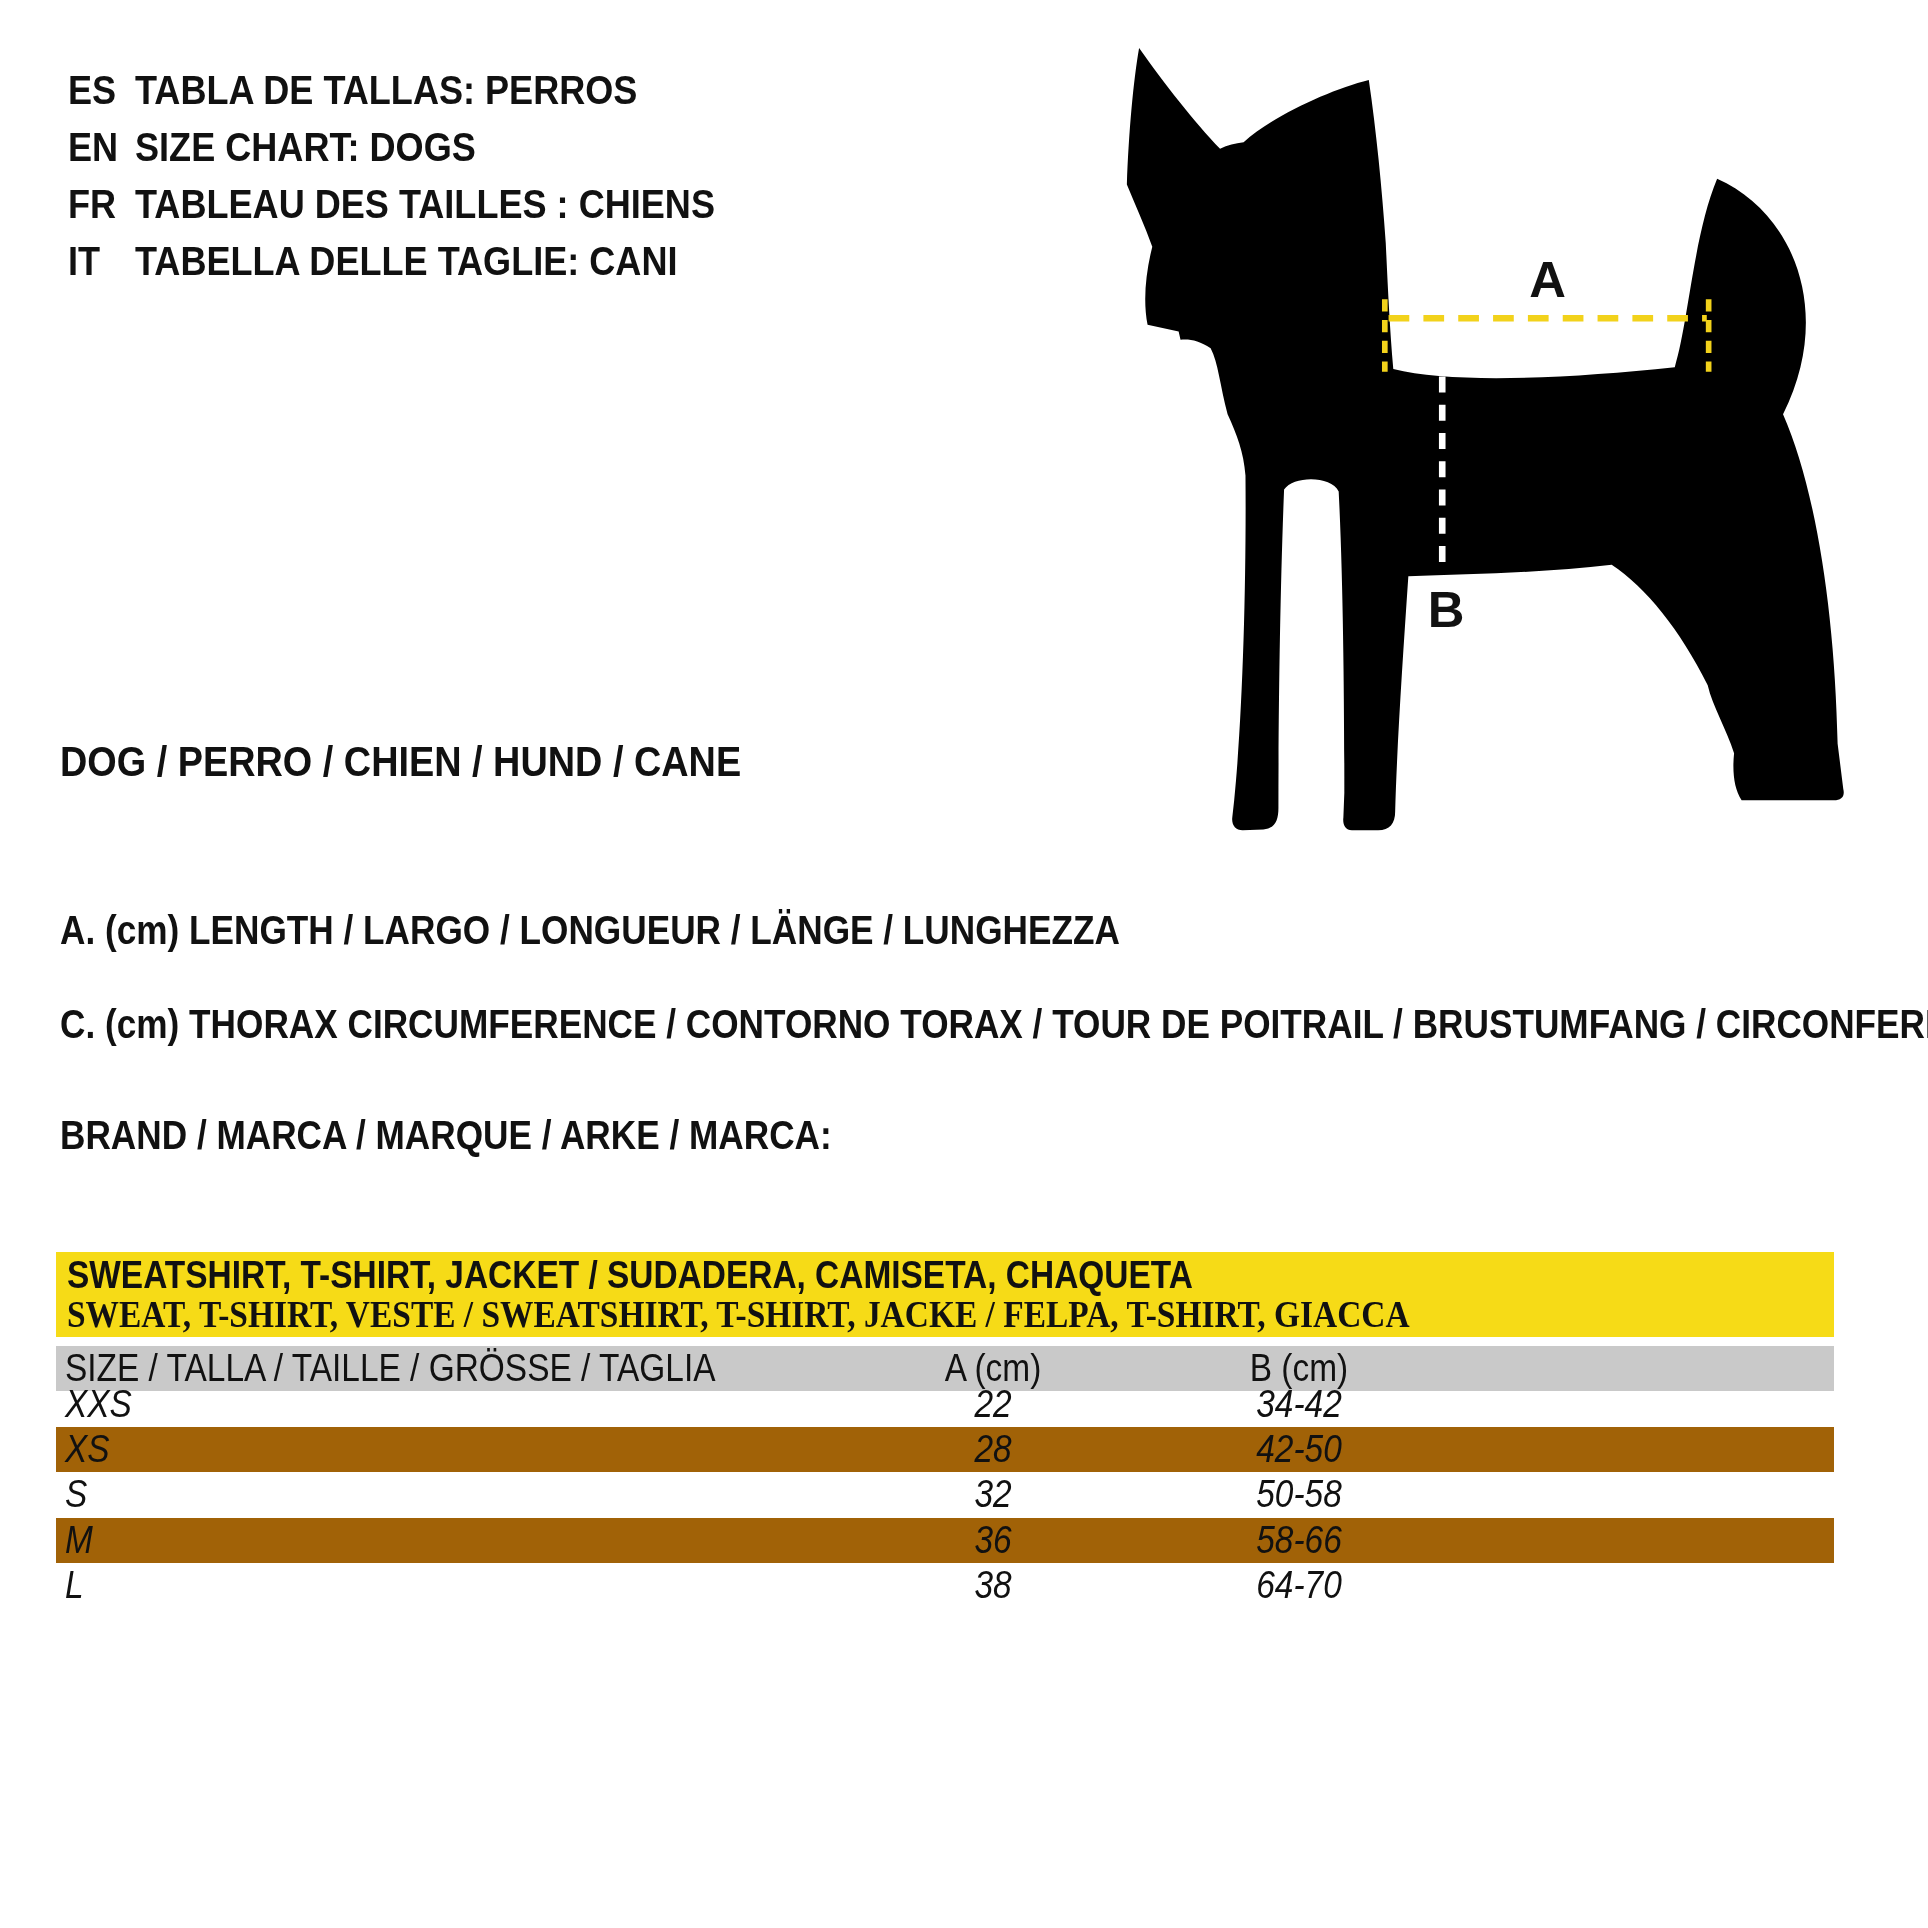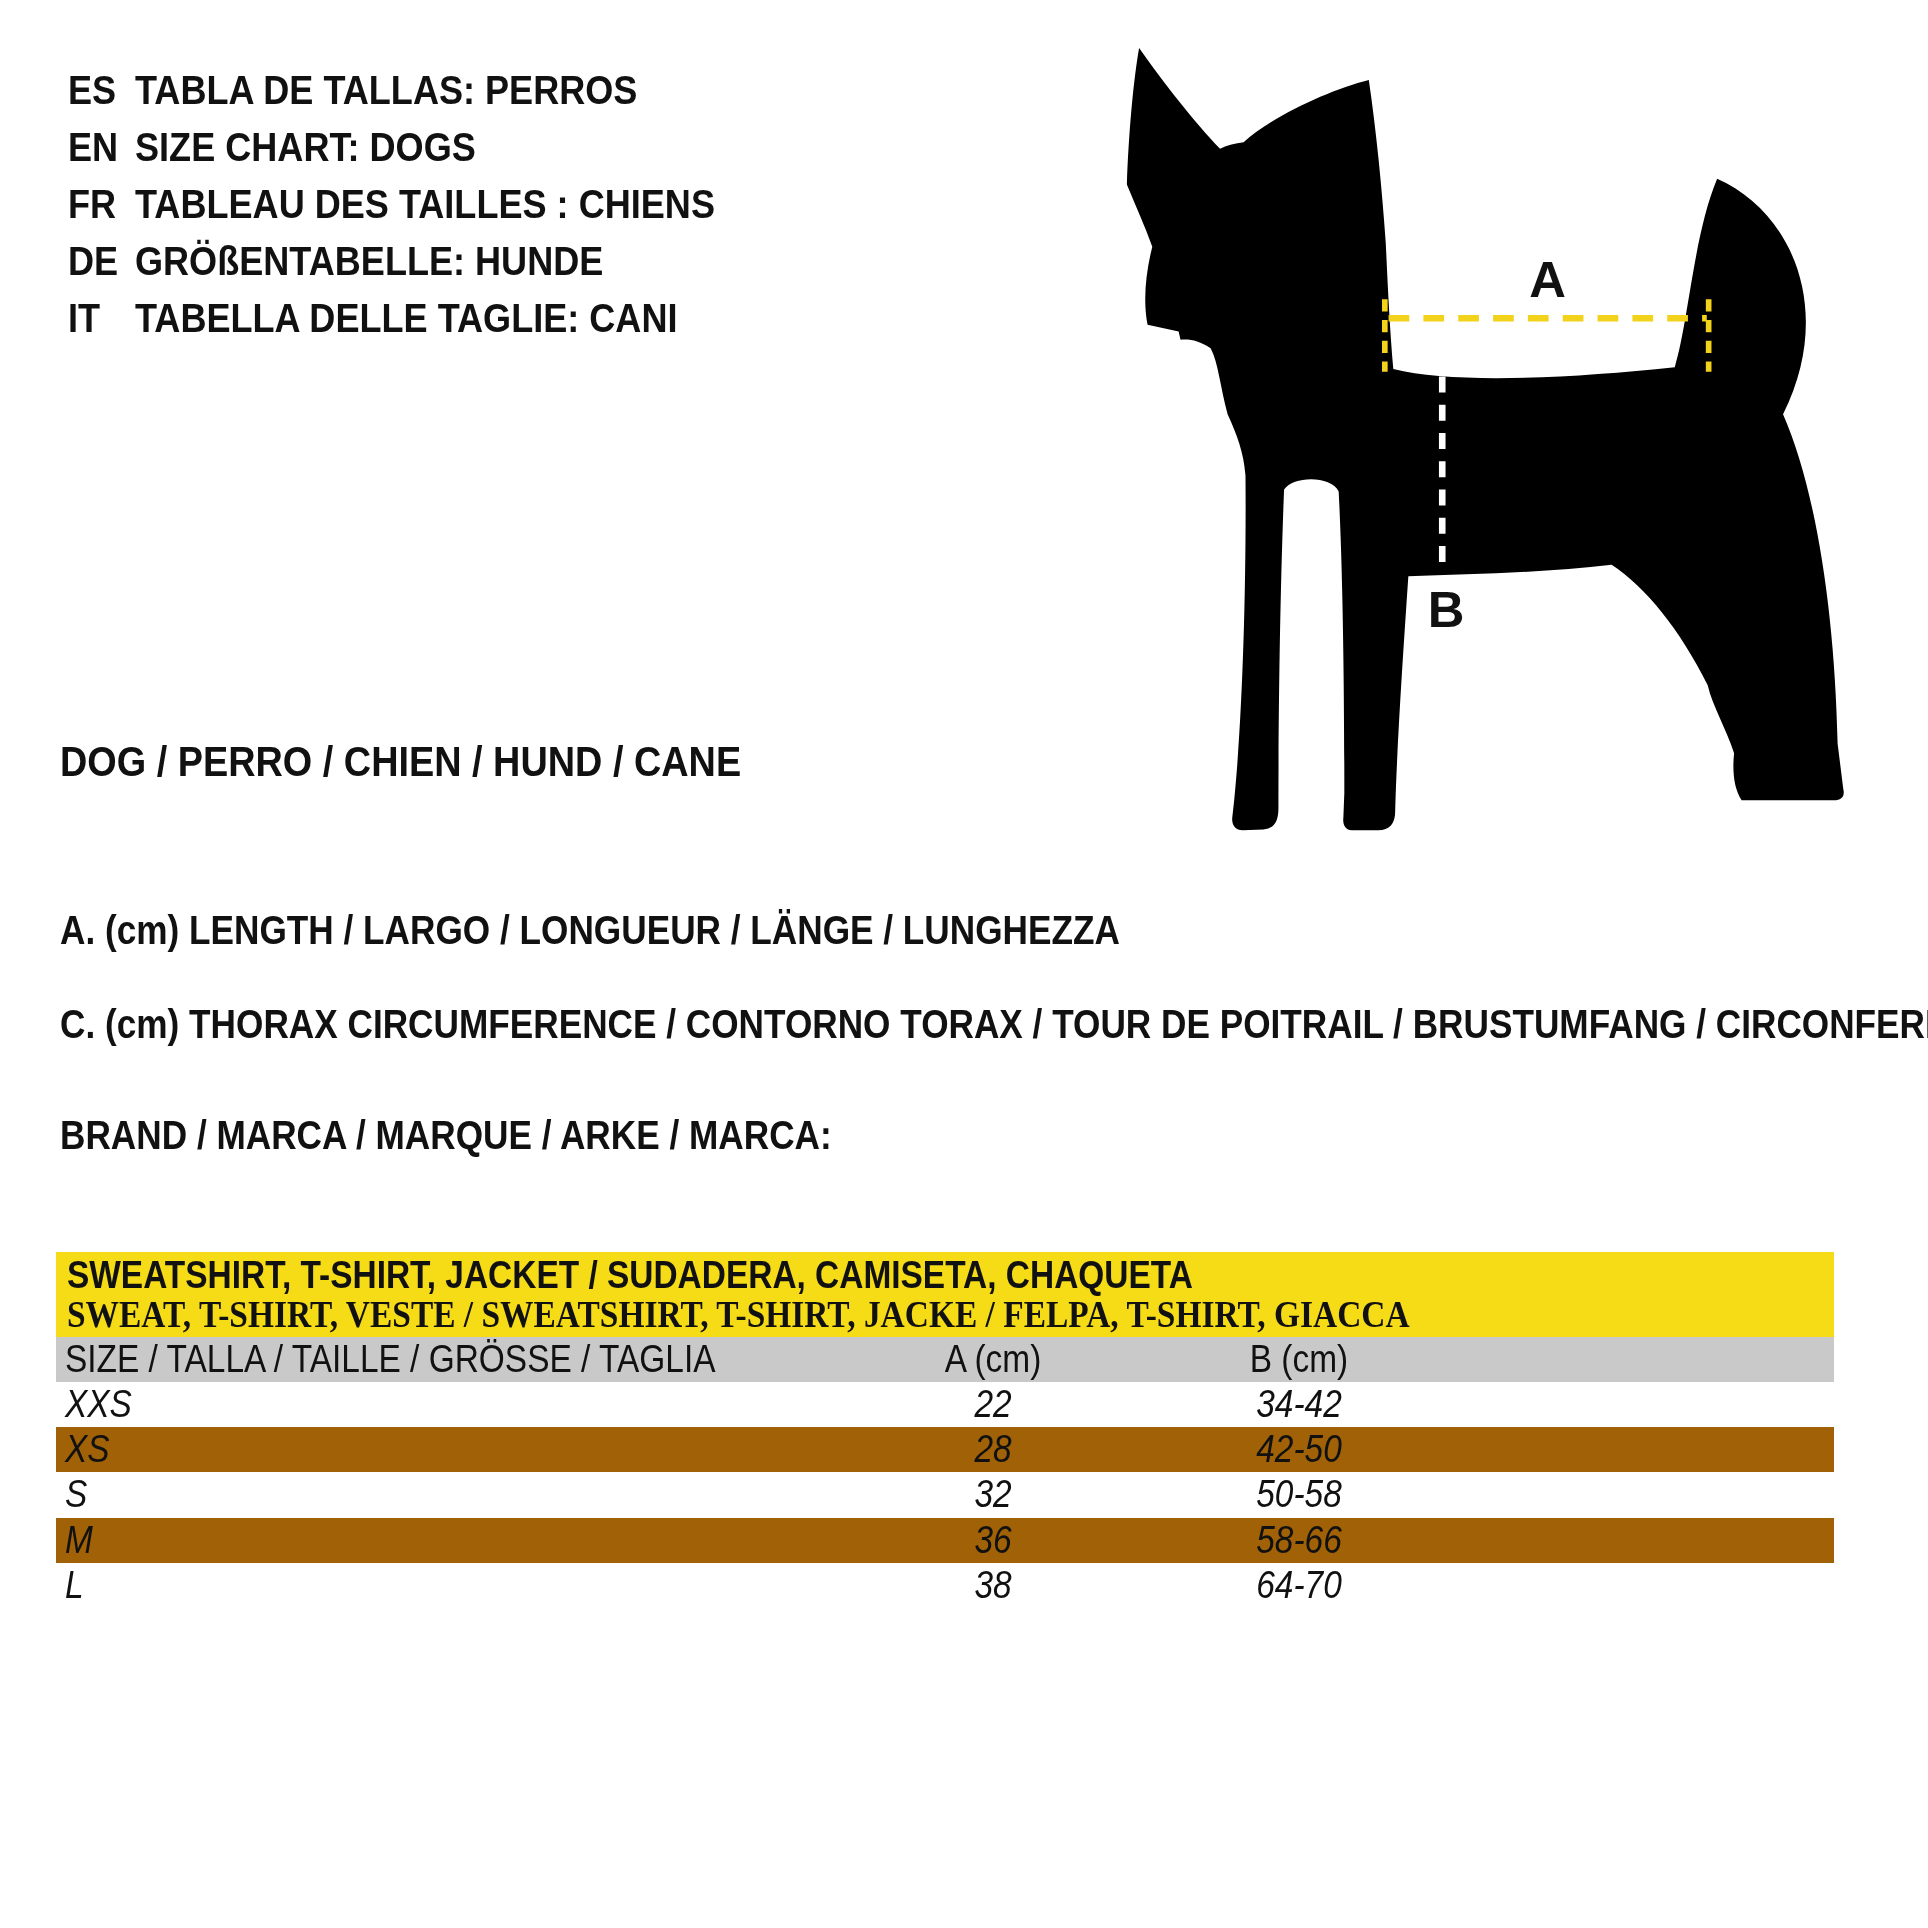--- a/index.html
+++ b/index.html
@@ -25,43 +25,40 @@
   
   .dog-wrap { left:964px; top:0; width:964px; height:964px; }
   .dog-wrap svg { display:block; width:100%; height:100%; }
 
   
   .size-table { left:56px; top:1252px; width:1778px; }
   .band { position:absolute; left:0; top:0; width:100%; height:85px; background:#F6DB17; }
   .band-line { position:absolute; left:11.3px; font-size:38px; font-weight:700; line-height:40px; }
   .band-line1 { top:2.8px; }
   .band-line2 { top:42px;font-family:Liberation Serif, serif; }
-  .thead { position:absolute; left:0; top:85px; width:100%; height:45px; background:#C9C9C9; }
+  .thead { position:absolute; left:0; top:94px; width:100%; height:45px; background:#C9C9C9; }
   .trow  { position:absolute; left:0; width:100%; height:45px;font-style:italic; }
   .trow.alt { background:#a16207; }
   .cell { position:absolute; font-size:38px; line-height:45px; }
   .cell-size { left:9.4px; }
   .cell-a { left:937px; transform:translateX(-50%) scaleX(0.88); white-space:nowrap; }
   .cell-b { left:1243px; transform:translateX(-50%) scaleX(0.88); white-space:nowrap; }
 </style>
 </head>
 <body>
 
 <div class="abs lang-block">
   <div class="lang-row">
     <span class="lang-code"><span class="cx">ES</span></span><span class="cx">TABLA DE TALLAS: PERROS</span>
   </div>
   <div class="lang-row">
     <span class="lang-code"><span class="cx">EN</span></span><span class="cx">SIZE CHART: DOGS</span>
   </div>
   <div class="lang-row">
     <span class="lang-code"><span class="cx">FR</span></span><span class="cx">TABLEAU DES TAILLES : CHIENS</span>
-  </div>
-  <div class="lang-row">
-    <span class="lang-code"><span class="cx">DE</span></span><span class="cx">GRÖßENTABELLE: HUNDE</span>
   </div>
   <div class="lang-row">
     <span class="lang-code"><span class="cx">IT</span></span><span class="cx">TABELLA DELLE TAGLIE: CANI</span>
   </div>
 </div>
 
 <div class="abs dog-wrap">
   <svg viewBox="0 0 1024 1024" aria-hidden="true">
     <path fill="#000000" d="
       M 195 345

